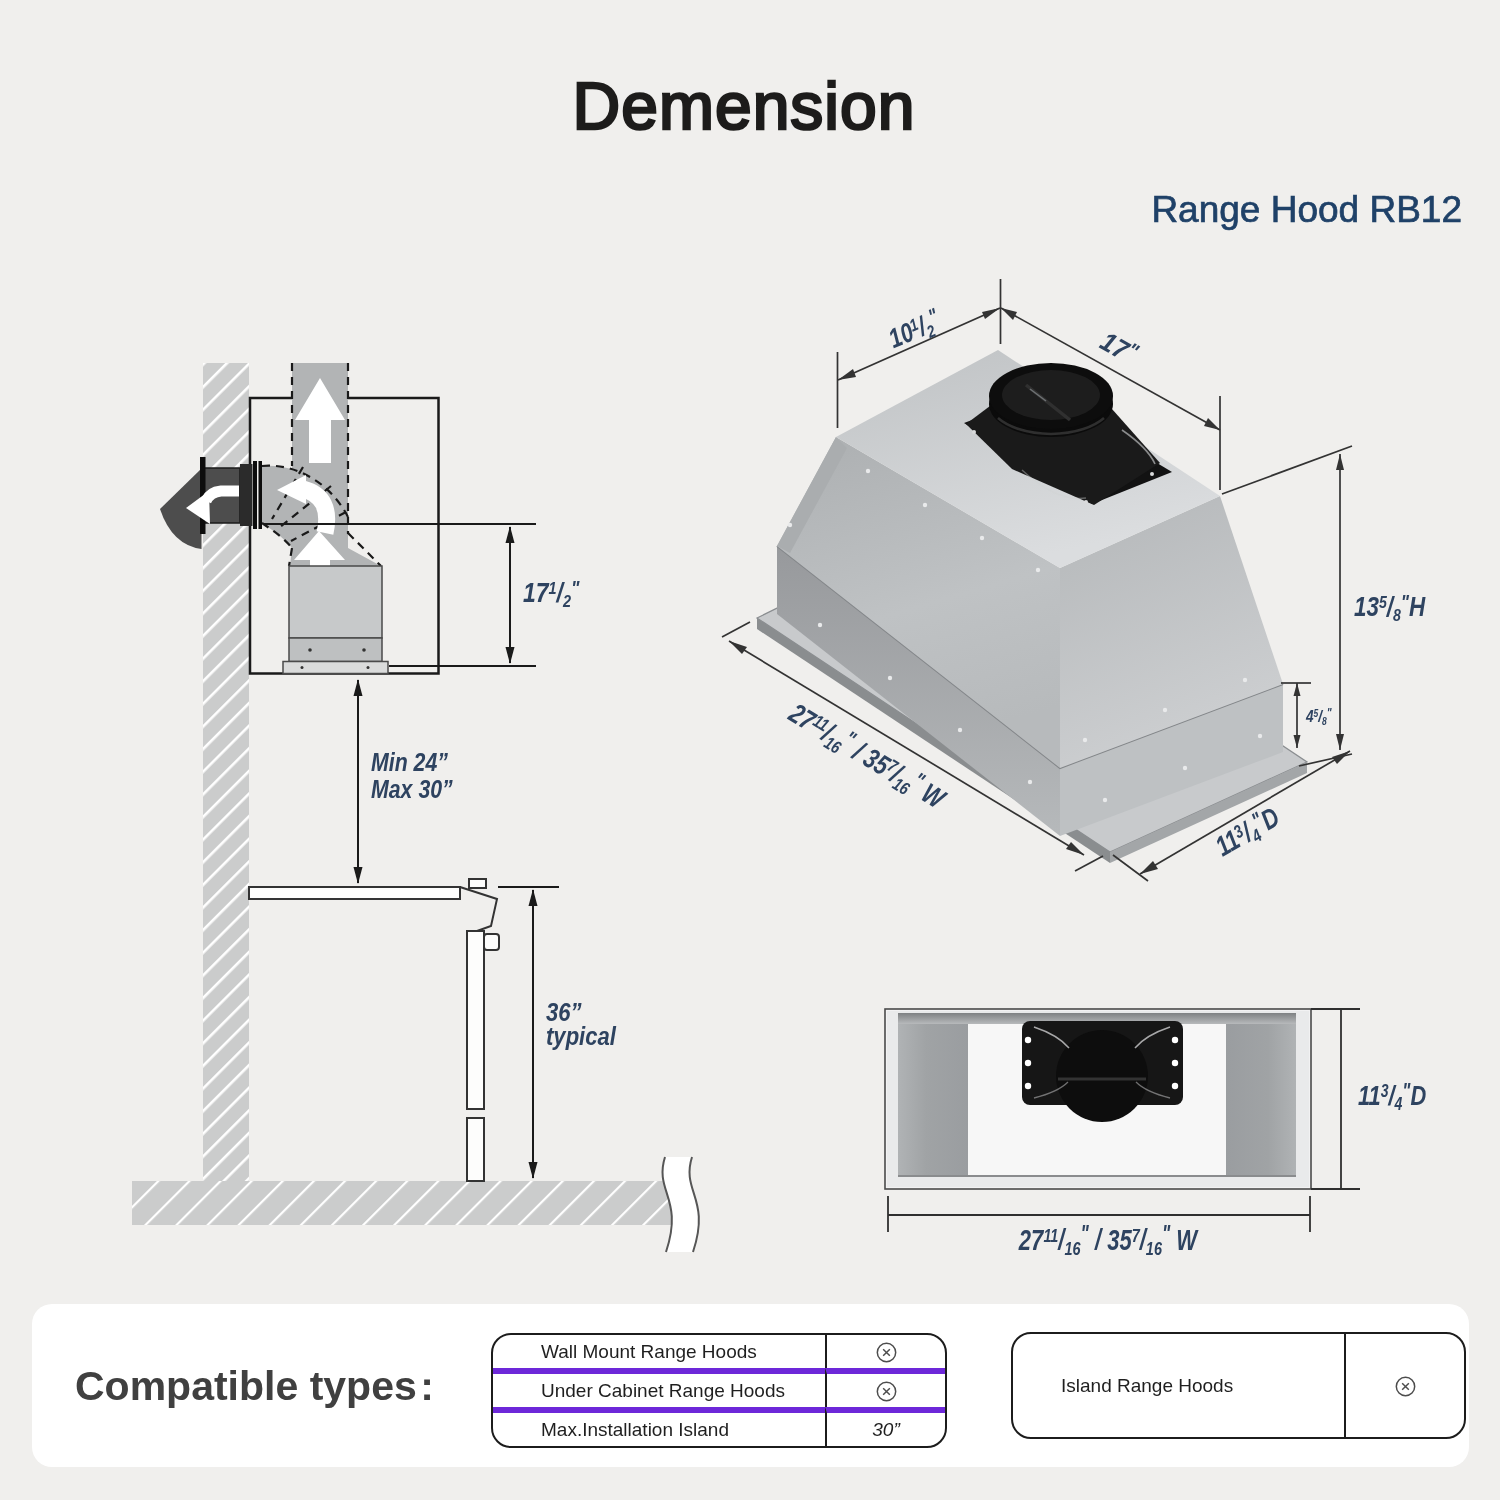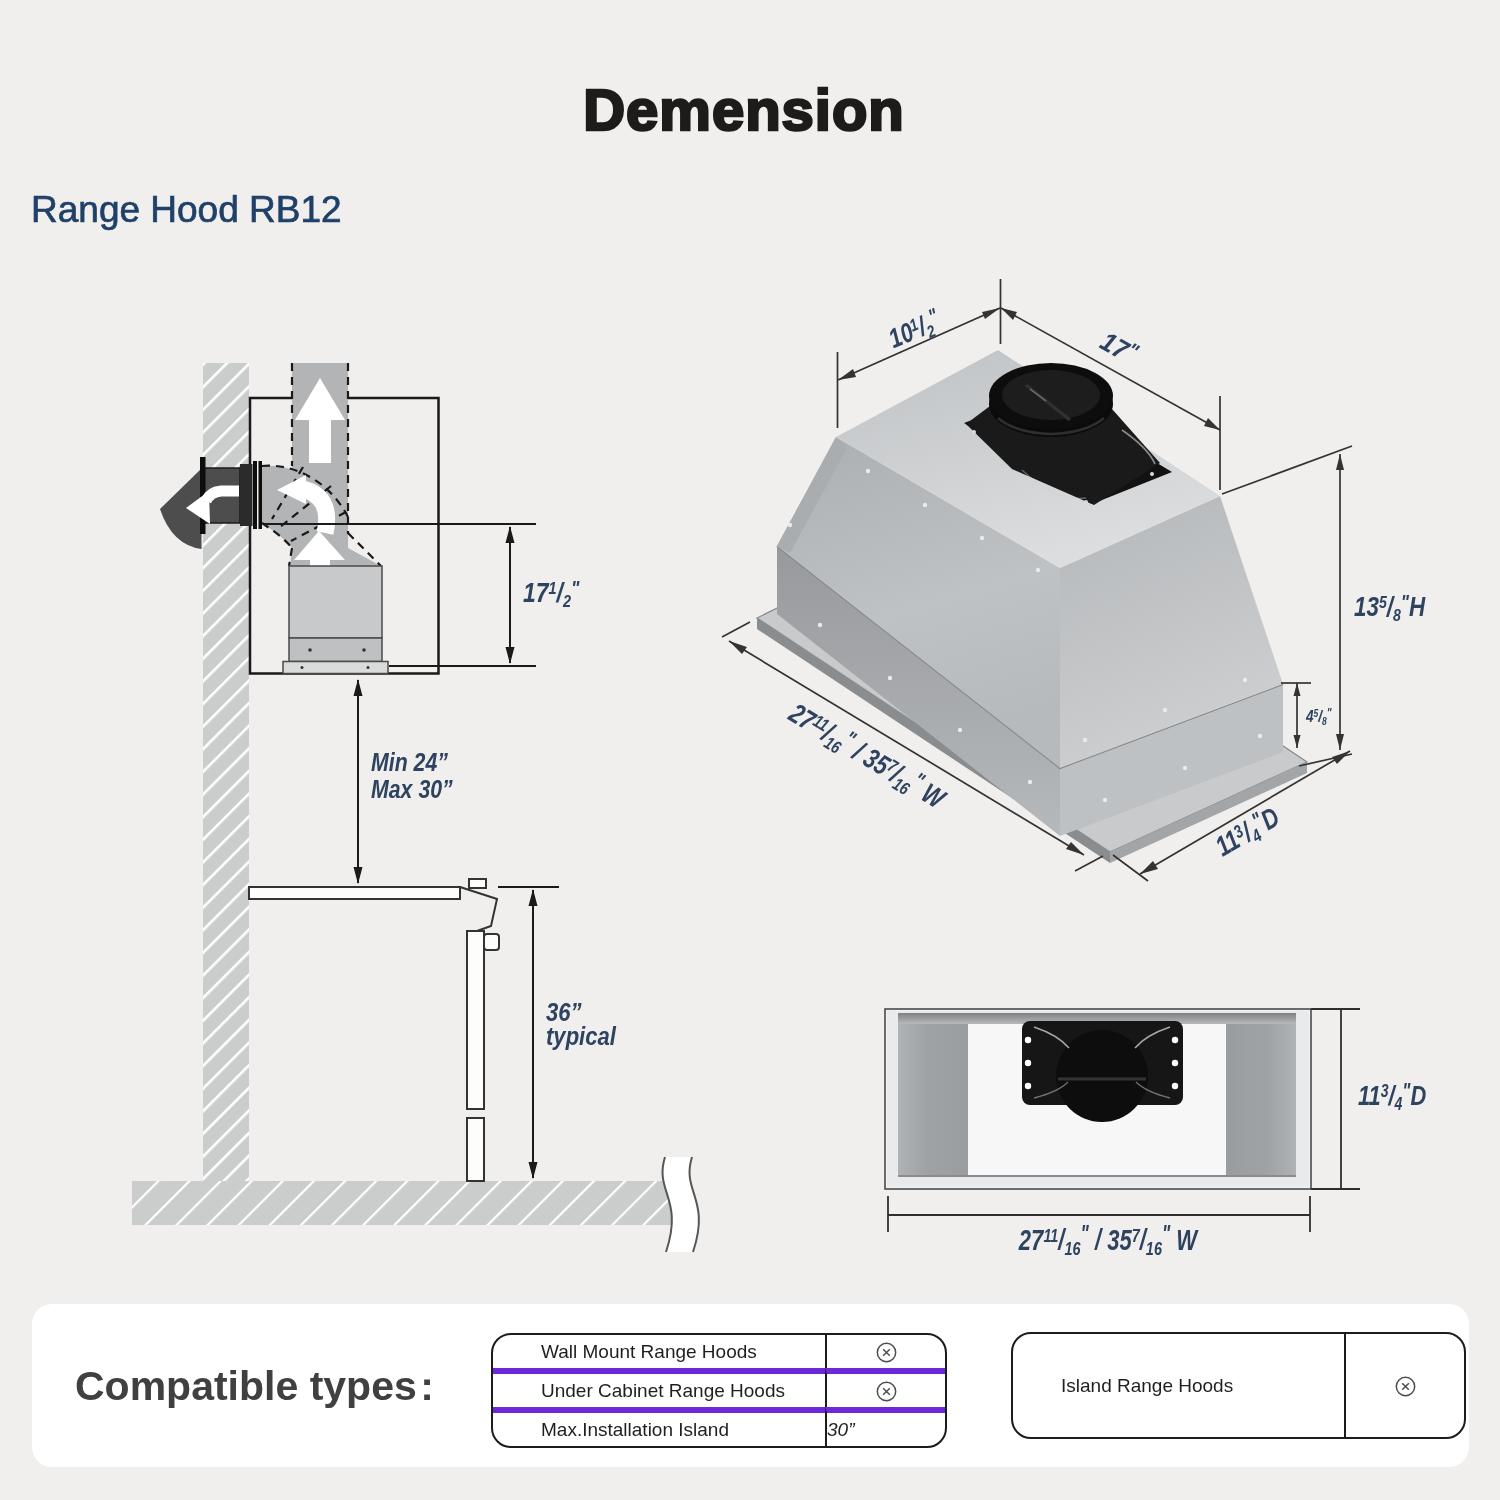--- a/index.html
+++ b/index.html
@@ -1,28 +1,28 @@
 <!DOCTYPE html>
 <html><head>
 <meta charset="utf-8">
 <style>
   html,body{margin:0;padding:0;}
   body{width:1500px;height:1500px;background:#f0efed;font-family:"Liberation Sans",sans-serif;overflow:hidden;position:relative;}
-  .title{position:absolute;top:76px;left:0;width:1488px;text-align:center;font-size:58px;font-weight:700;color:#1d1c1b;letter-spacing:1px;-webkit-text-stroke:2.6px #1d1c1b;}
-  .subtitle{position:absolute;top:189px;left:0;width:1462px;text-align:left;font-size:37px;font-weight:400;color:#1f4168;margin-left:31px;-webkit-text-stroke:0.7px #1f4168;}
+  .title{position:absolute;top:68px;left:0;width:1488px;text-align:center;font-size:66px;font-weight:400;color:#1d1c1b;letter-spacing:1px;-webkit-text-stroke:2.6px #1d1c1b;}
+  .subtitle{position:absolute;top:189px;left:0;width:1462px;text-align:right;font-size:37px;font-weight:400;color:#1f4168;-webkit-text-stroke:0.7px #1f4168;}
   #diag{position:absolute;left:0;top:0;}
   td svg{vertical-align:middle;}
   .panel{position:absolute;left:32px;top:1304px;width:1437px;height:163px;background:#ffffff;border-radius:20px;}
   .comp{position:absolute;left:75px;top:1363px;font-size:41px;font-weight:700;color:#404040;}
   table.ct{position:absolute;border-collapse:separate;border-spacing:0;border:2px solid #1c1c1c;border-radius:20px;background:#fff;}
   table.ct td{border-top:6px solid #6d28d9;font-size:19px;color:#1f1f1f;height:33px;padding:0;}
   table.ct tr:first-child td{border-top:none;}
   table.ct td.lbl{padding-left:48px;}
   td.ico{border-left:2px solid #1c1c1c;text-align:center;width:118px;}
-  td.val{border-left:2px solid #1c1c1c;text-align:left;width:118px;font-style:italic;font-size:25px;color:#222;}
+  td.val{border-left:2px solid #1c1c1c;text-align:center;width:118px;font-style:italic;font-size:25px;color:#222;}
   .t1{left:491px;top:1333px;width:456px;height:107px;}
   .t2{left:979px;top:1332px;width:455px;height:107px;margin-left:32px;}
 </style>
 </head>
 <body>
 <div class="title">Demension</div>
 <div class="subtitle">Range Hood RB12</div>
 
 <svg id="diag" width="1500" height="1500" viewBox="0 0 1500 1500">
   <defs>

